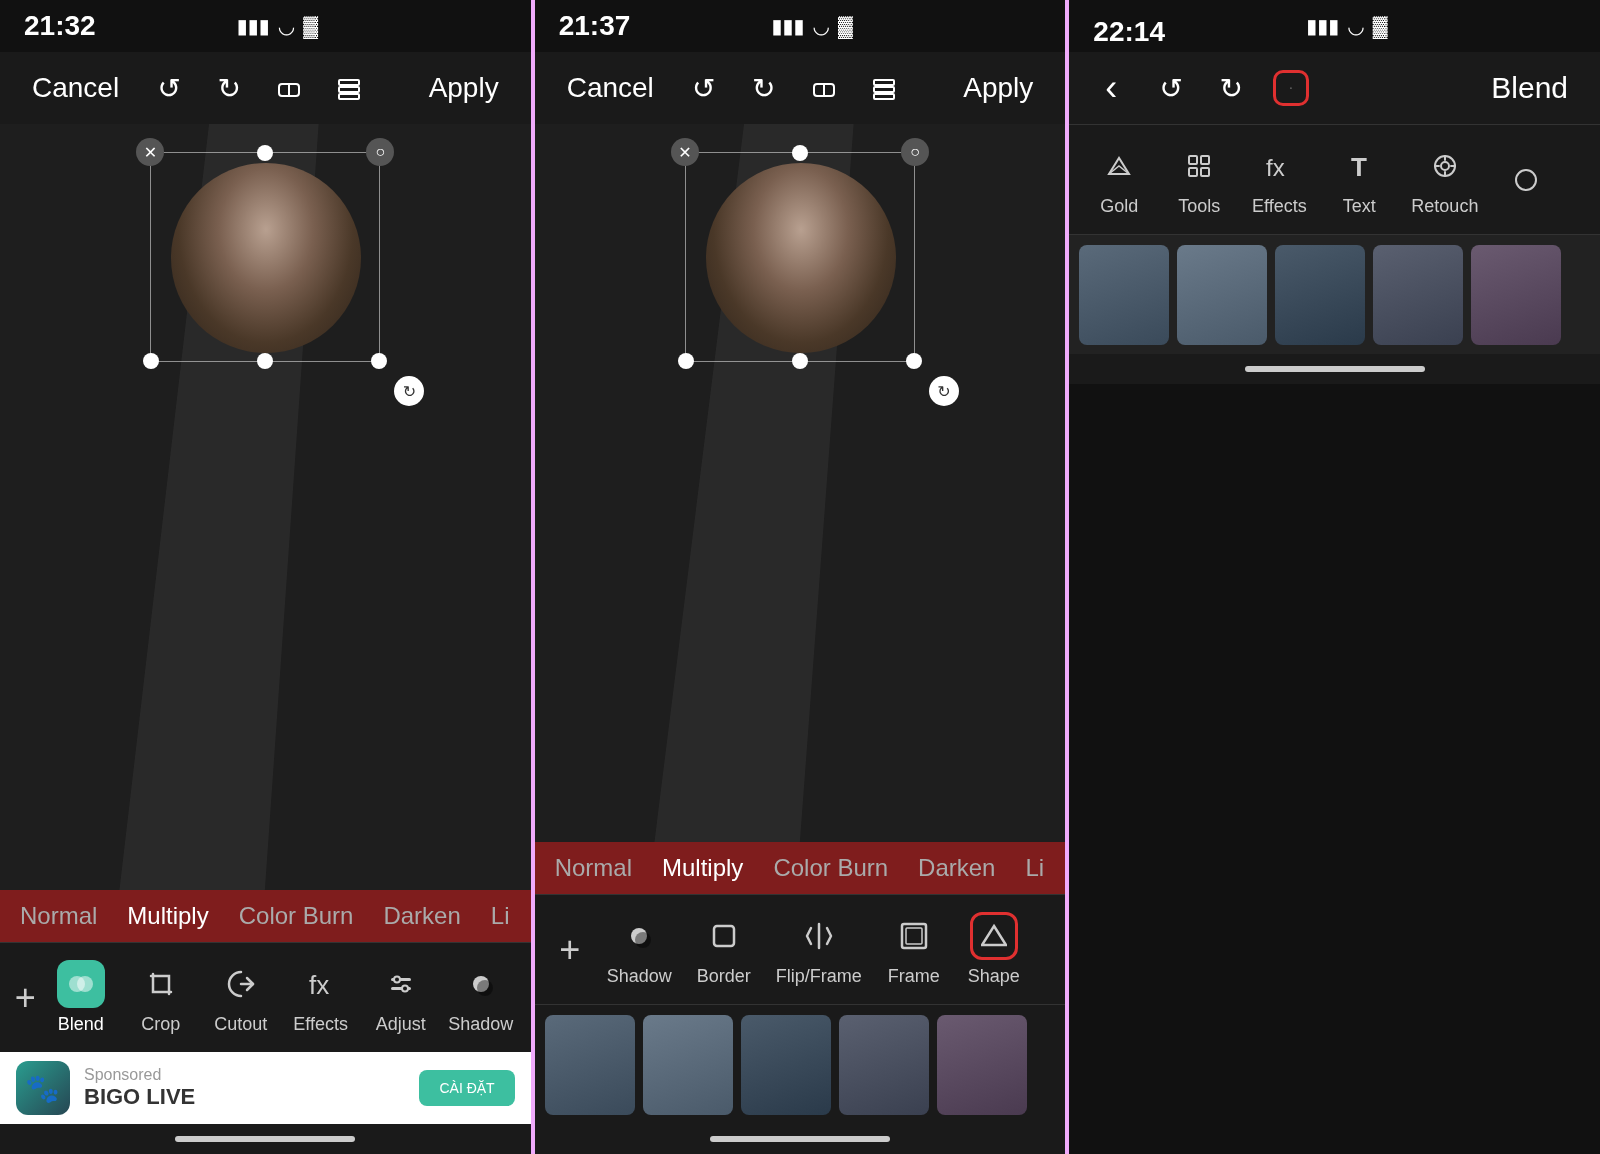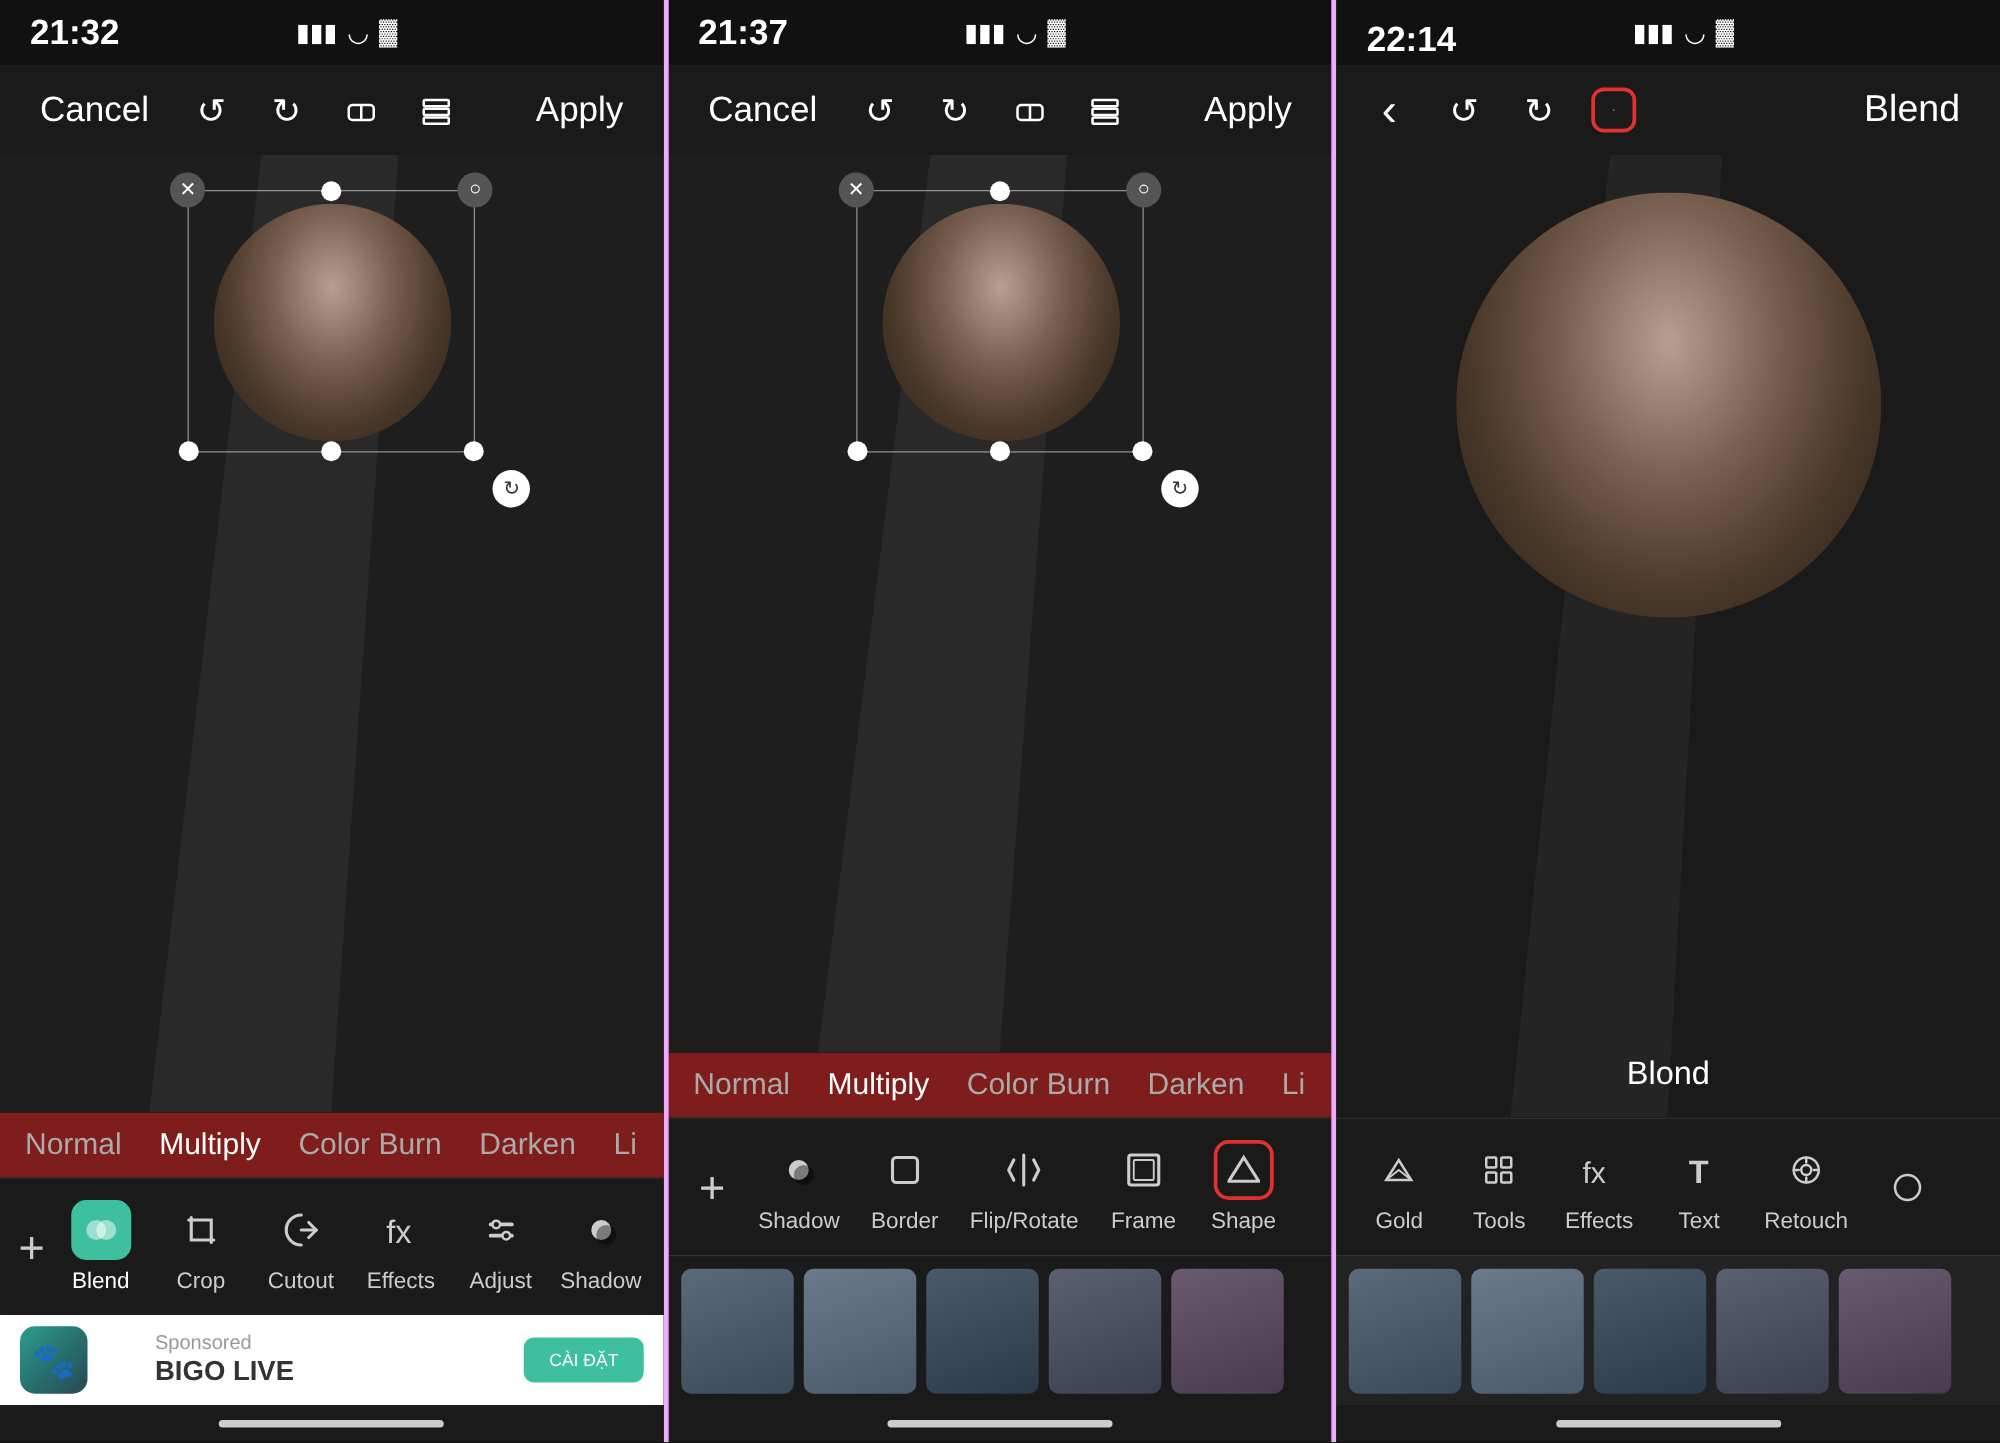--- a/index.html
+++ b/index.html
@@ -272,21 +272,20 @@
       align-items: center;
       justify-content: center;
       color: #fff;
       font-size: 28px;
       flex-shrink: 0;
     }
     .ad-text-area {
       flex: 1;
       display: flex;
       flex-direction: column;
-      margin-left: 40px;
     }
     .ad-sponsored {
       font-size: 16px;
       color: #999;
     }
     .ad-title {
       font-size: 22px;
       font-weight: 600;
       color: #333;
     }
@@ -600,21 +599,21 @@
           </div>
           <span class="tool-label">Border</span>
         </div>
 
         <div class="tool-item">
           <div class="tool-icon">
             <svg width="32" height="32" viewBox="0 0 32 32" fill="none">
               <path d="M16 4v24M8 8l-4 8 4 8M24 8l4 8-4 8" stroke="#ccc" stroke-width="2.5" stroke-linecap="round" stroke-linejoin="round"></path>
             </svg>
           </div>
-          <span class="tool-label">Flip/Rotate</span>
+          <span class="tool-label">Flip/Frame</span>
         </div>
 
         <div class="tool-item">
           <div class="tool-icon">
             <svg width="32" height="32" viewBox="0 0 32 32" fill="none">
               <rect x="4" y="4" width="24" height="24" rx="2" fill="none" stroke="#ccc" stroke-width="2.5"></rect>
               <rect x="8" y="8" width="16" height="16" rx="1" fill="none" stroke="#ccc" stroke-width="1.5"></rect>
             </svg>
           </div>
           <span class="tool-label">Frame</span>
@@ -668,31 +667,20 @@
               <path d="M14 4v14M8 12l6 6 6-6" stroke="#fff" stroke-width="2.5" stroke-linecap="round" stroke-linejoin="round"></path>
               <rect x="4" y="22" width="20" height="2" rx="1" fill="#fff"></rect>
             </svg>
           </div>
         </div>
         <div class="top-bar-right">
           <button class="top-bar-btn next-btn">Blend</button>
         </div>
       </div>
 
-      <div class="canvas-area" style="position:relative;background:#1a1a1a;flex:1;overflow:hidden;">
-        <svg class="spotlight-tri" viewBox="0 0 533 700" preserveAspectRatio="none">
-          <polygon points="266,700 140,700 220,0 310,0" fill="rgba(200,200,200,0.06)"></polygon>
-        </svg>
-
-        <div style="position:absolute;top:30px;left:50%;transform:translateX(-50%);width:340px;height:340px;border-radius:50%;overflow:hidden;">
-          <div style="width:100%;height:100%;background:radial-gradient(ellipse at 50% 35%,#b8a090 0%,#7a6050 35%,#4a3828 65%,#2a2018 100%);"></div>
-        </div>
-
-        <div style="position:absolute;bottom:20px;left:50%;transform:translateX(-50%);color:#fff;font-size:26px;white-space:nowrap;">Blond</div>
-      </div>
 
       <div class="toolbar">
 
         <div class="tool-item">
           <div class="tool-icon">
             <svg width="32" height="32" viewBox="0 0 32 32" fill="none">
               <path d="M6 24L16 8l10 16H6z" fill="none" stroke="#ccc" stroke-width="2"></path>
               <path d="M6 24l10-8 10 8" stroke="#ccc" stroke-width="1.5"></path>
             </svg>
           </div>

